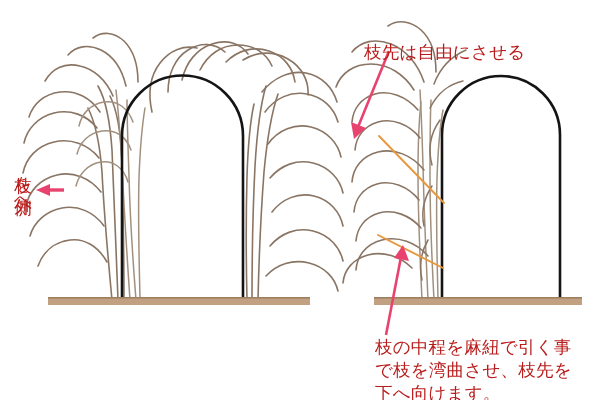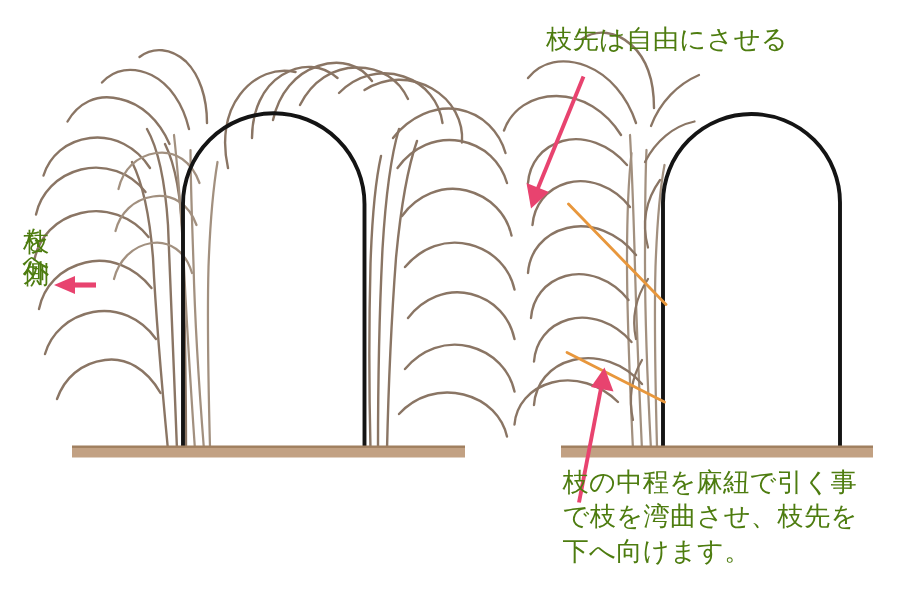--- a/index.html
+++ b/index.html
@@ -26,21 +26,22 @@
     left: 0; top: 0;
     width: 600px;
     height: 400px;
     display: block;
   }
   .txt {
     position: absolute;
     white-space: pre-wrap;
     line-height: 1.30;
     letter-spacing: 0.2px;
-    color: #4d7c0f;
+    color: #b91c1c;
+    margin-top: 25px;
   }
   #caption-left {
     left: 56px;
     top: 311px;
     width: 264px;
     font-size: 17.5px;
   }
   #caption-right {
     left: 375px;
     top: 311px;

